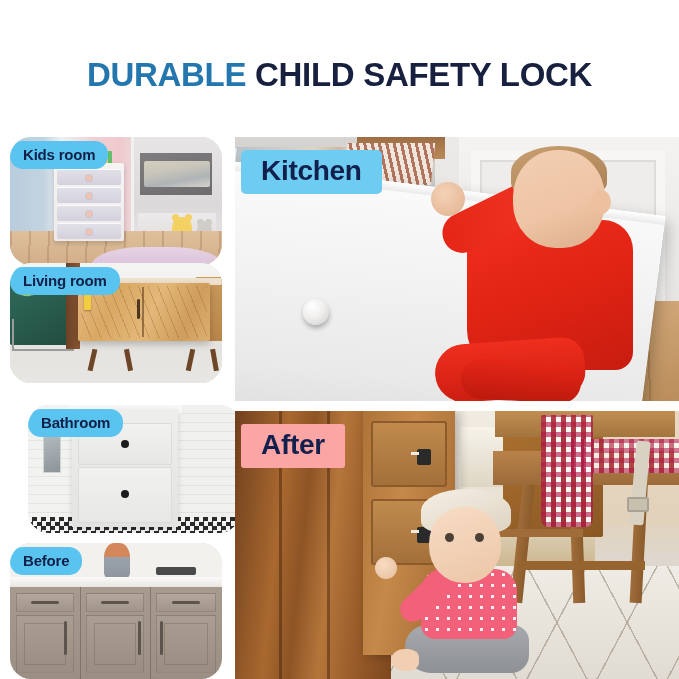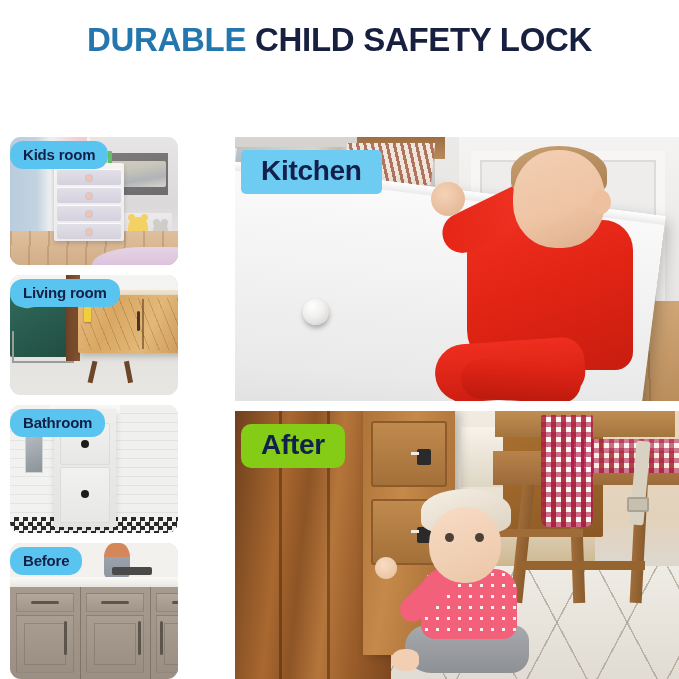--- a/index.html
+++ b/index.html
@@ -11,21 +11,21 @@
     width: 679px;
     height: 679px;
     font-family: "Liberation Sans", sans-serif;
     overflow: hidden;
     position: relative;
   }
 
   
   #header {
     width: 679px;
-    padding-top: 23px;
+    padding-top: 58px;
     text-align: center;
   }
   #main-title {
     font-family: "Liberation Sans", sans-serif;
     font-size: 33px;
     font-weight: bold;
     letter-spacing: -0.3px;
     line-height: 1;
     white-space: nowrap;
     color: #17213f;
@@ -48,26 +48,26 @@
     top: 133px;
     width: 679px;
     height: 546px;
   }
 
   .panel {
     position: absolute;
     overflow: hidden;
     background: #d8dadd;
   }
-  .panel.left  { left: 10px;  width: 168px; border-radius: 11px; }
+  .panel.left  { left: 10px;  width: 212px; border-radius: 21px; }
   .panel.right { left: 235px; width: 444px; }
 
   .p-kids    { top: 4px;   height: 128px; }
-  .p-living  { top: 142px; height: 120px; }
-  .p-bath    { top: 272px; height: 128px; }
+  .p-living  { top: 130px; height: 120px; }
+  .p-bath    { top: 272px; height: 128px; margin-left: 18px; }
   .p-kitchen { top: 410px; height: 136px; }
 
   .p-before  { top: 4px;   height: 264px; }
   .p-after   { top: 278px; height: 268px; }
 
   .scene { position: absolute; inset: 0; }
 
   
   .badge-pill {
     position: absolute;
@@ -94,21 +94,21 @@
     color: #11204c;
     font-family: "Liberation Sans", sans-serif;
     font-weight: bold;
     font-size: 28px;
     line-height: 1;
     padding: 7px 20px 9px 20px;
     border-radius: 5px;
     white-space: nowrap;
     letter-spacing: -0.3px;
   }
-  .badge-big.rounded { border-radius: 10px; background: #84cc16; }
+  .badge-big.rounded { border-radius: 3px; background: #fca5a5; }
 
   
   .kids-bg {
     position: absolute; inset: 0;
     background:
       linear-gradient(90deg, #b9ccdd 0%, #c3d3e0 16%, #eef0f2 24%,
         #f1cfd2 40%, #efc9cd 52%, #e8dfe2 62%, #cfd6da 72%, #eceef0 100%);
   }
   .kids-floor {
     position: absolute; left: 0; right: 0; bottom: 0; height: 34px;

